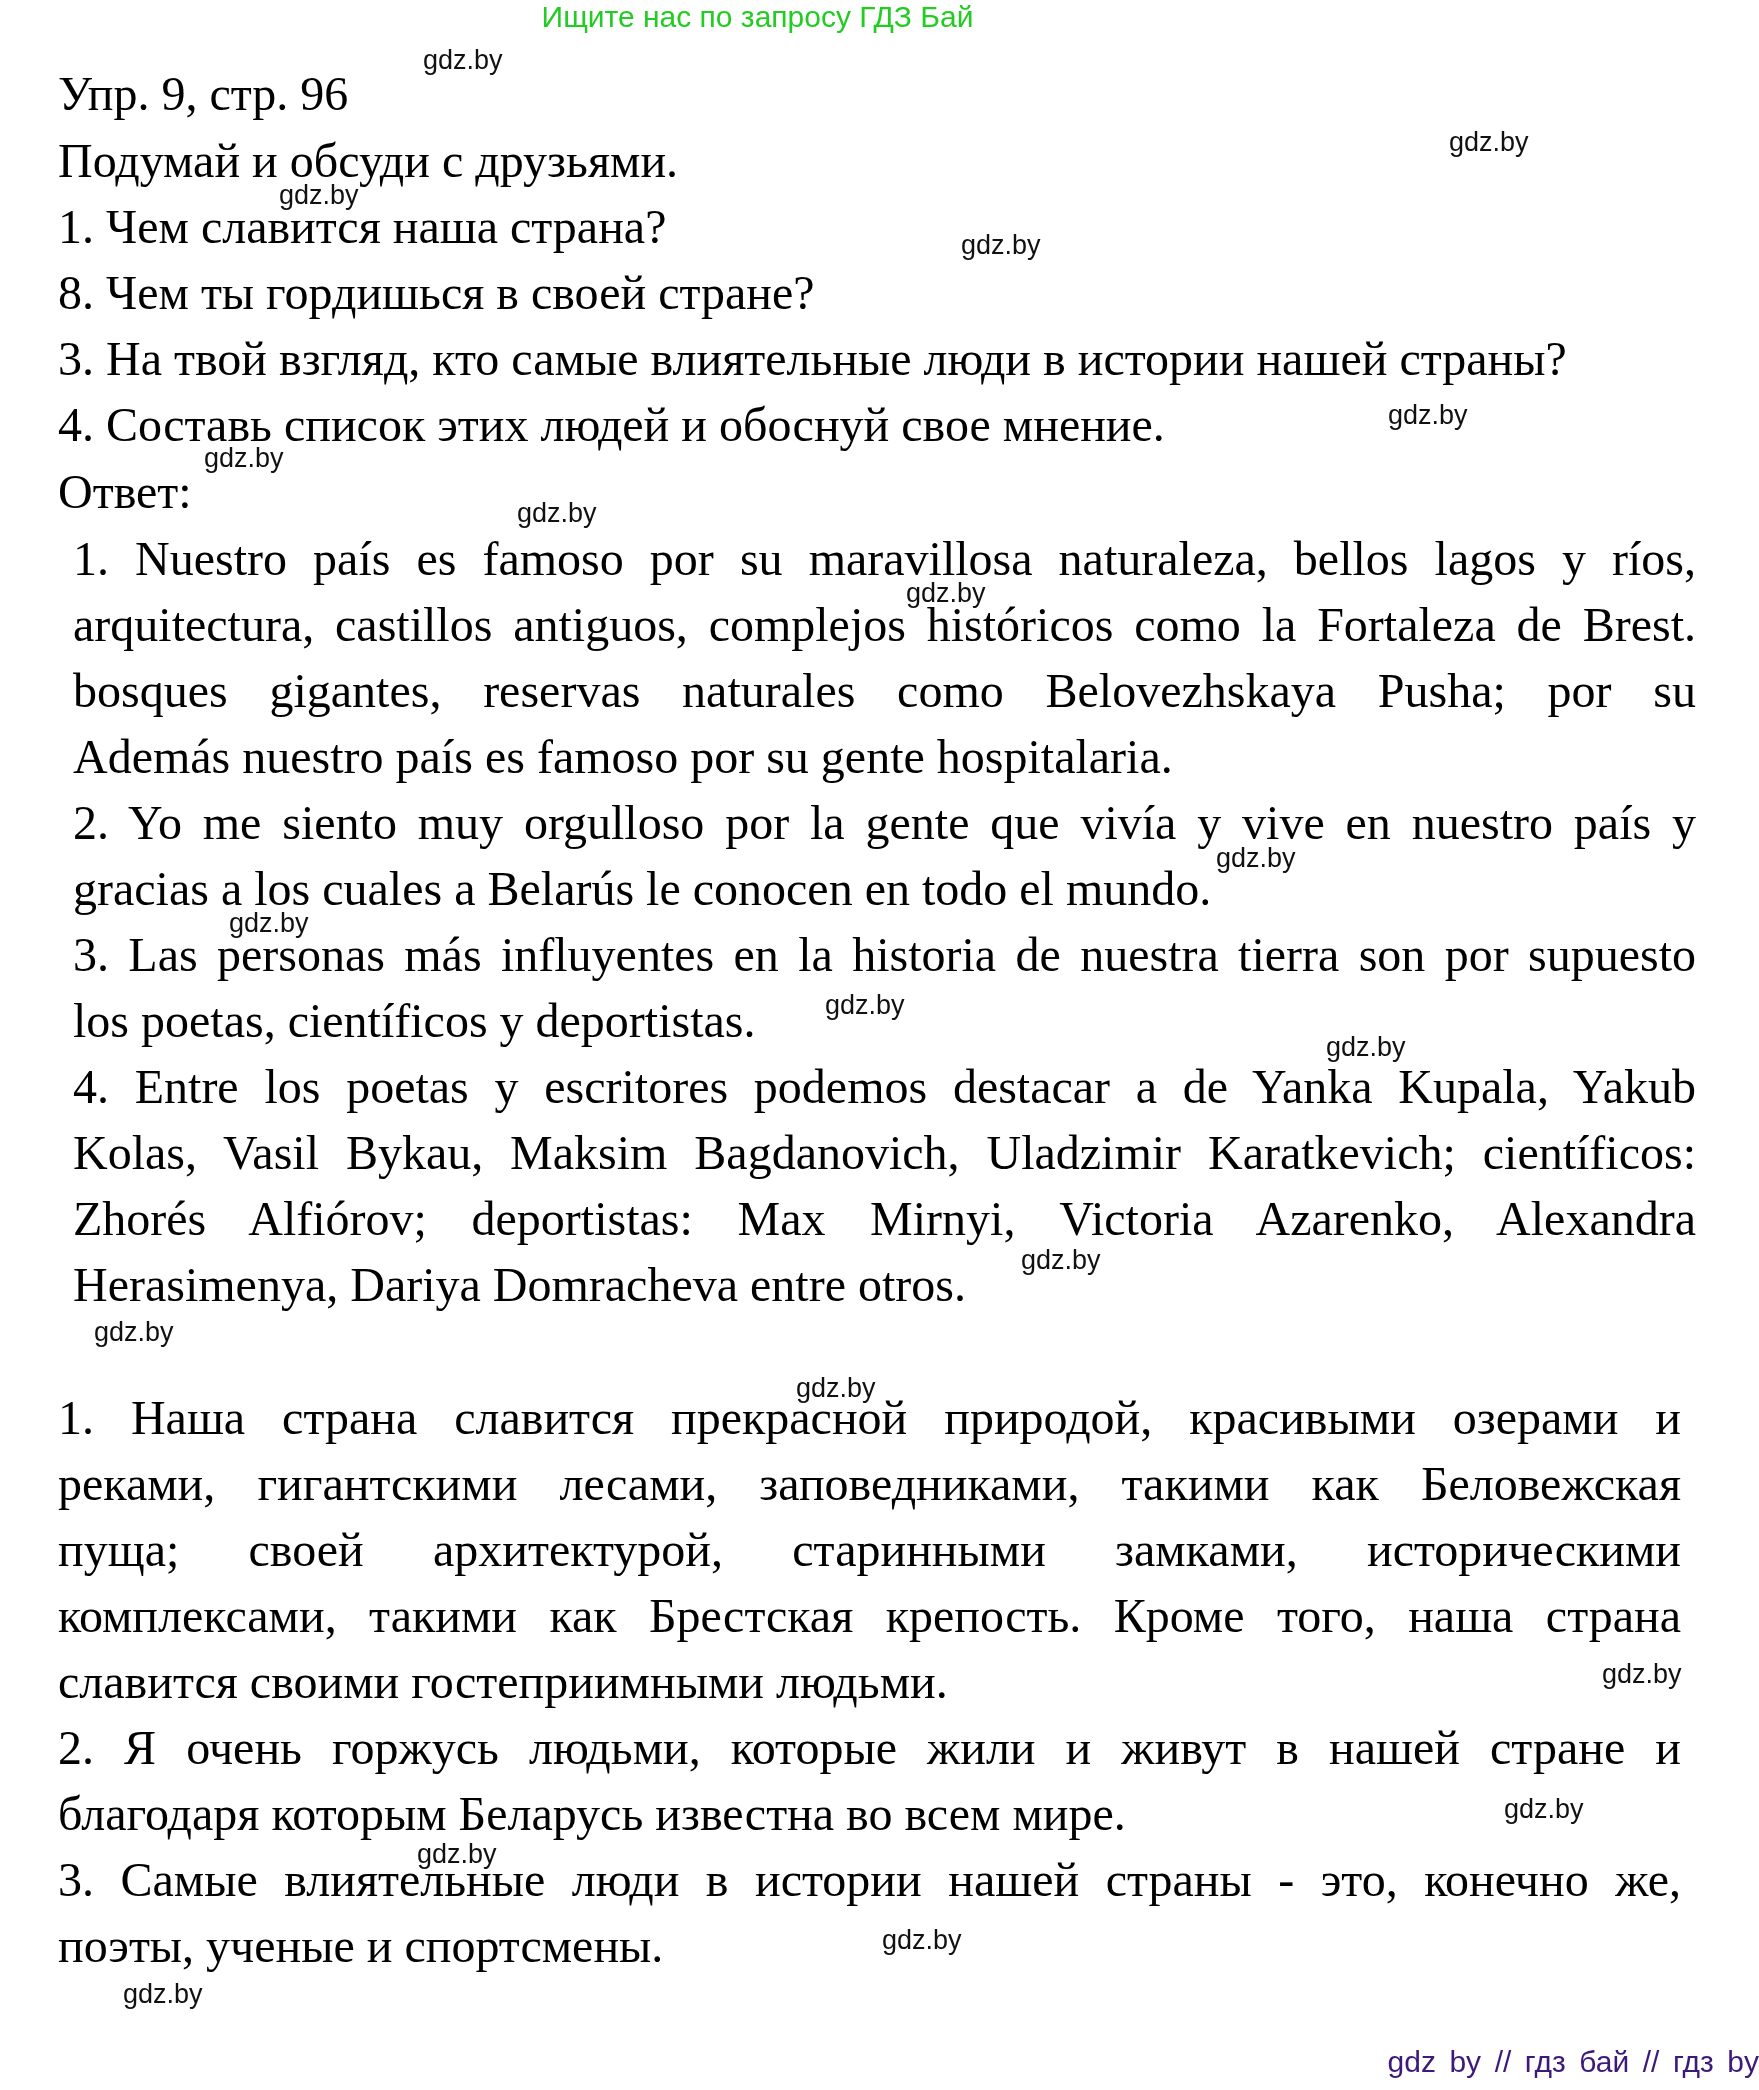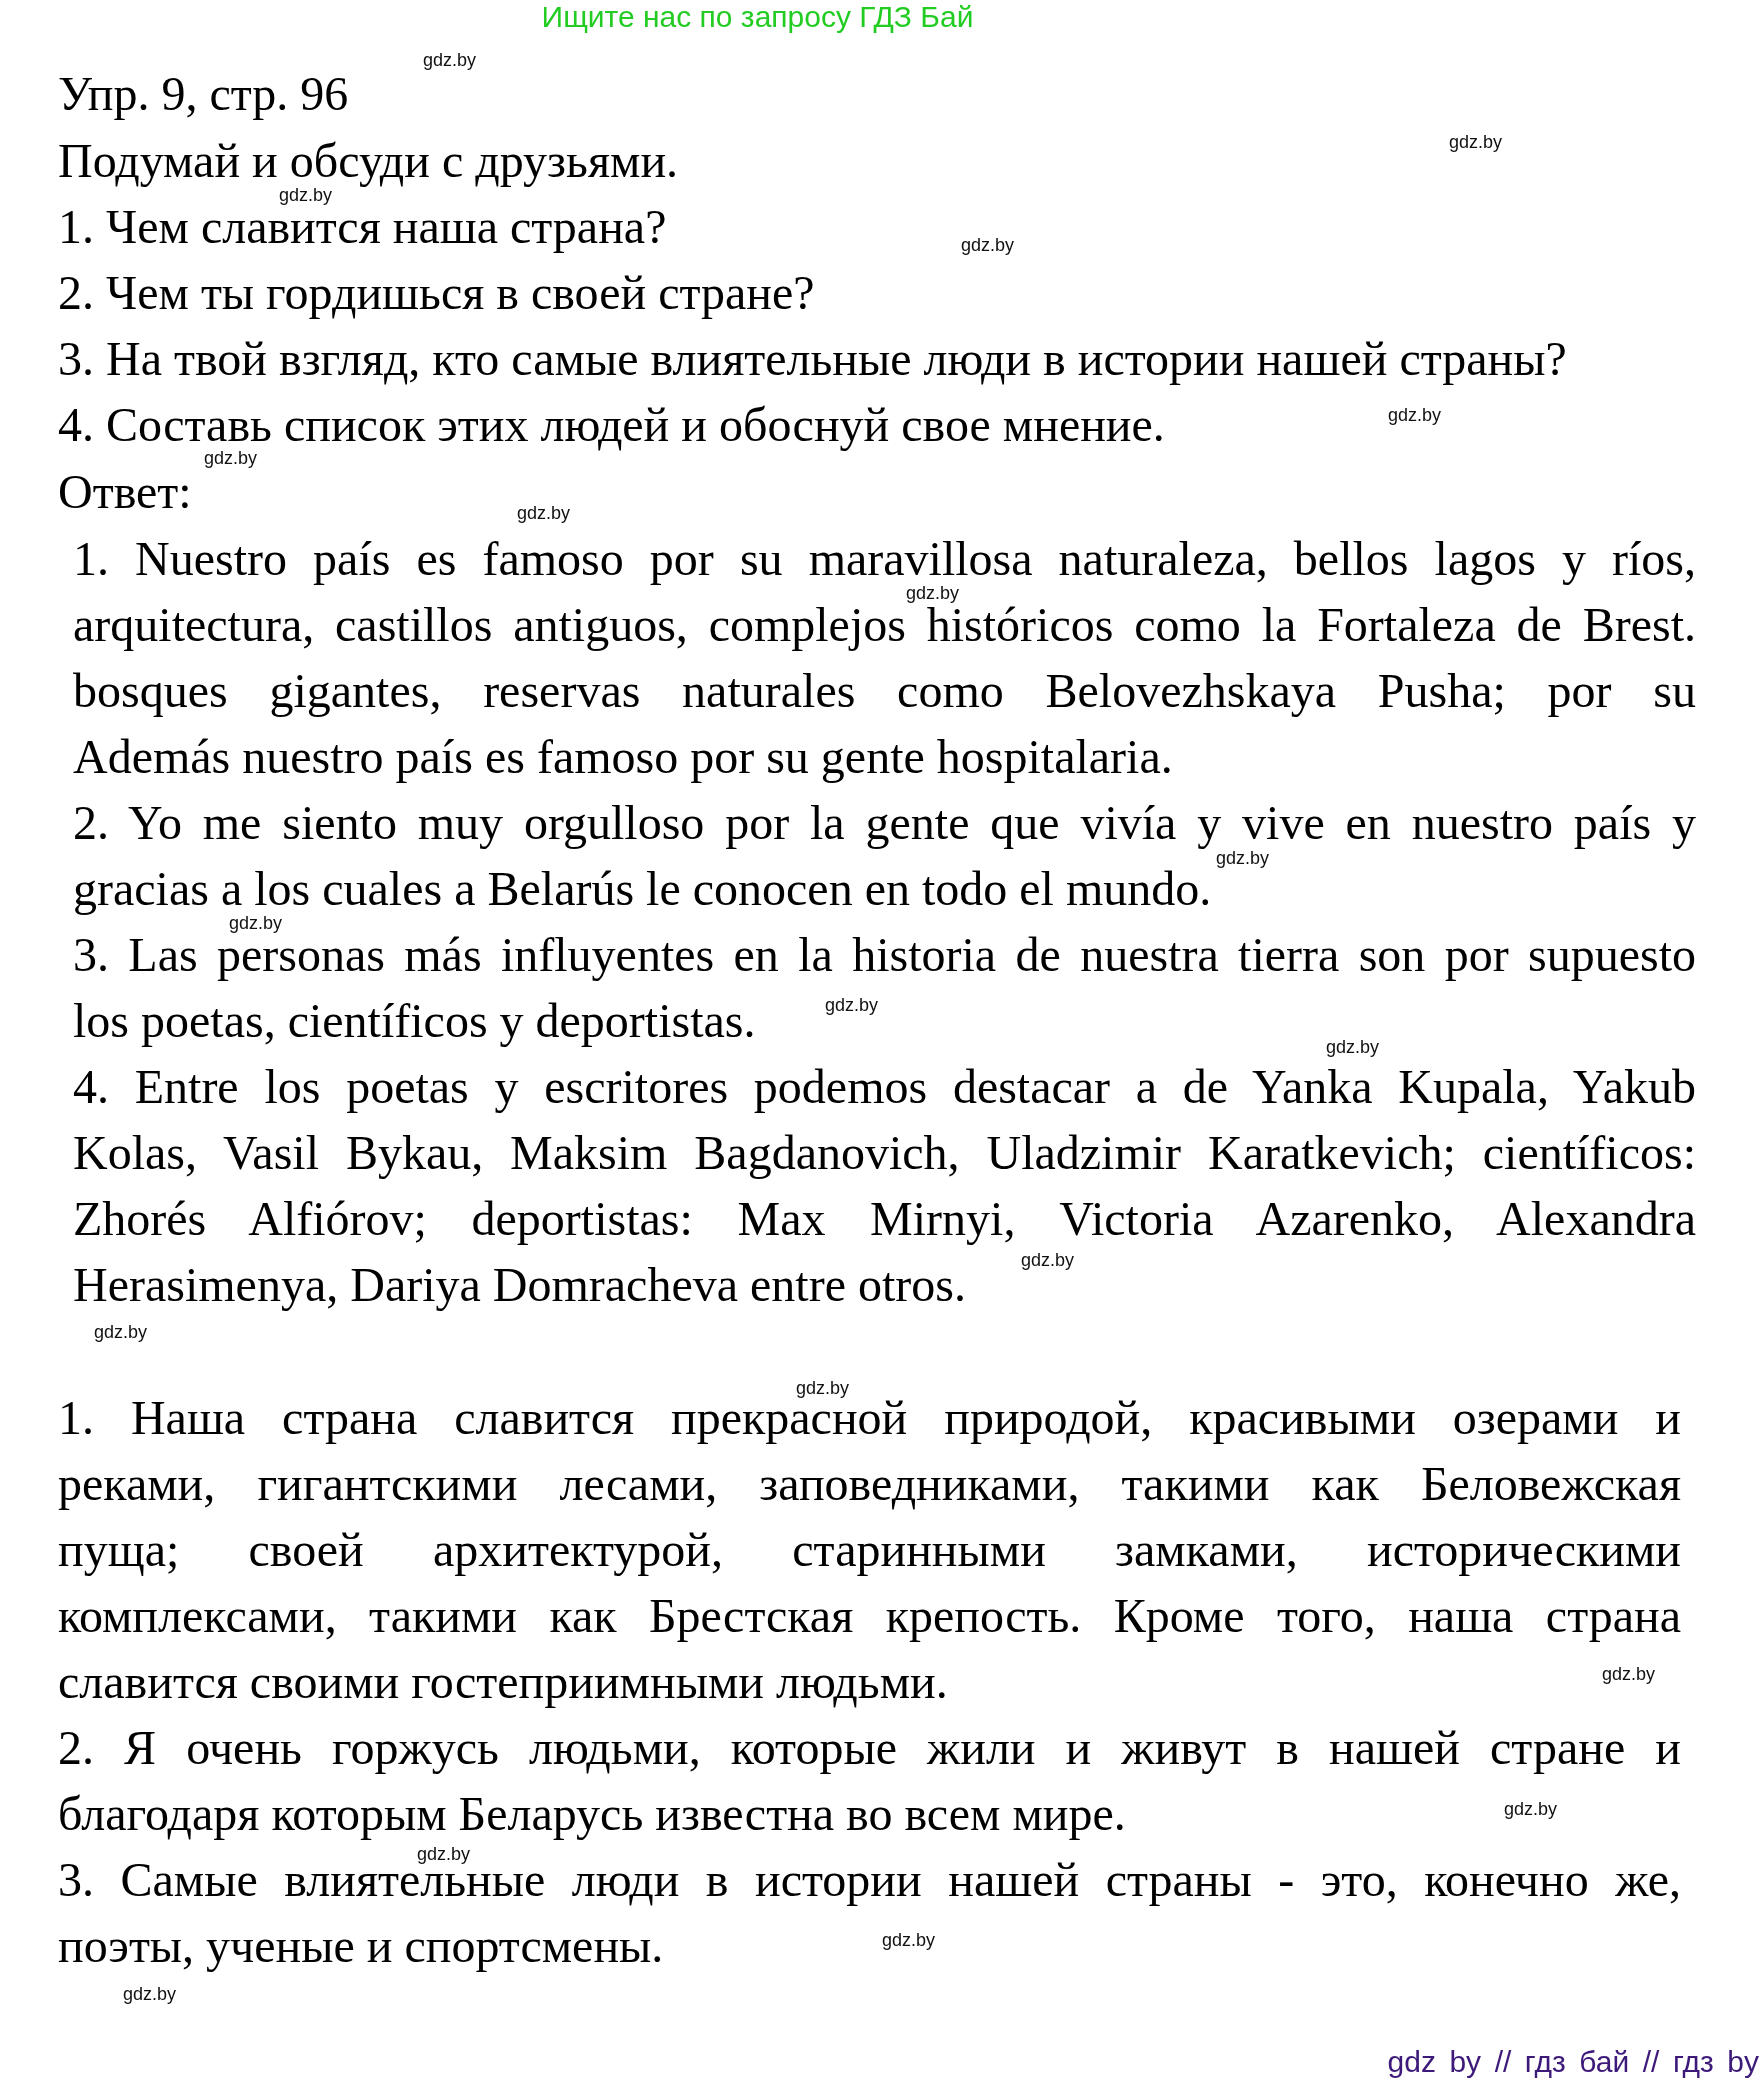--- a/index.html
+++ b/index.html
@@ -17,37 +17,37 @@
   }
   .text {
     position: absolute; left: 58px; width: 1623px;
     font-family: "Liberation Serif", serif; font-size: 48px; line-height: 66px;
     color: #000;
   }
   .bold { font-weight: normal; }
   .line { display: block; white-space: nowrap; height: 66px; }
   .jline { display: block; text-align: justify; text-align-last: justify; height: 66px; white-space: normal; }
   .wm {
-    position: absolute; font-family: "Liberation Sans", sans-serif; font-size: 18px;
+    position: absolute; font-family: "Liberation Sans", sans-serif; font-size: 27px;
     line-height: 26px; color: #111; white-space: nowrap;
   }
 </style>
 </head>
 <body>
 
 <div class="page">
 
   <div class="top-banner">Ищите нас по запросу ГДЗ Бай</div>
 
   <div class="text bold" style="top:61px;">Упр. 9, стр. 96</div>
   <div class="text bold" style="top:128px;">Подумай и обсуди с друзьями.</div>
 
   <div class="text" style="top:194px;">
     <span class="line">1. Чем славится наша страна?</span>
-    <span class="line">2. Чем ты гордишься в своей стране?</span>
+    <span class="line">8. Чем ты гордишься в своей стране?</span>
     <span class="line">3. На твой взгляд, кто самые влиятельные люди в истории нашей страны?</span>
     <span class="line">4. Составь список этих людей и обоснуй свое мнение.</span>
   </div>
 
   <div class="text bold" style="top:459px;">Ответ:</div>
 
   <div class="text" style="top:526px;margin-left:15px;">
     <span class="jline">1. Nuestro país es famoso por su maravillosa naturaleza, bellos lagos y ríos,</span>
     <span class="jline">arquitectura, castillos antiguos, complejos históricos como la Fortaleza de Brest.</span>
     <span class="jline">bosques gigantes, reservas naturales como Belovezhskaya Pusha; por su</span>

